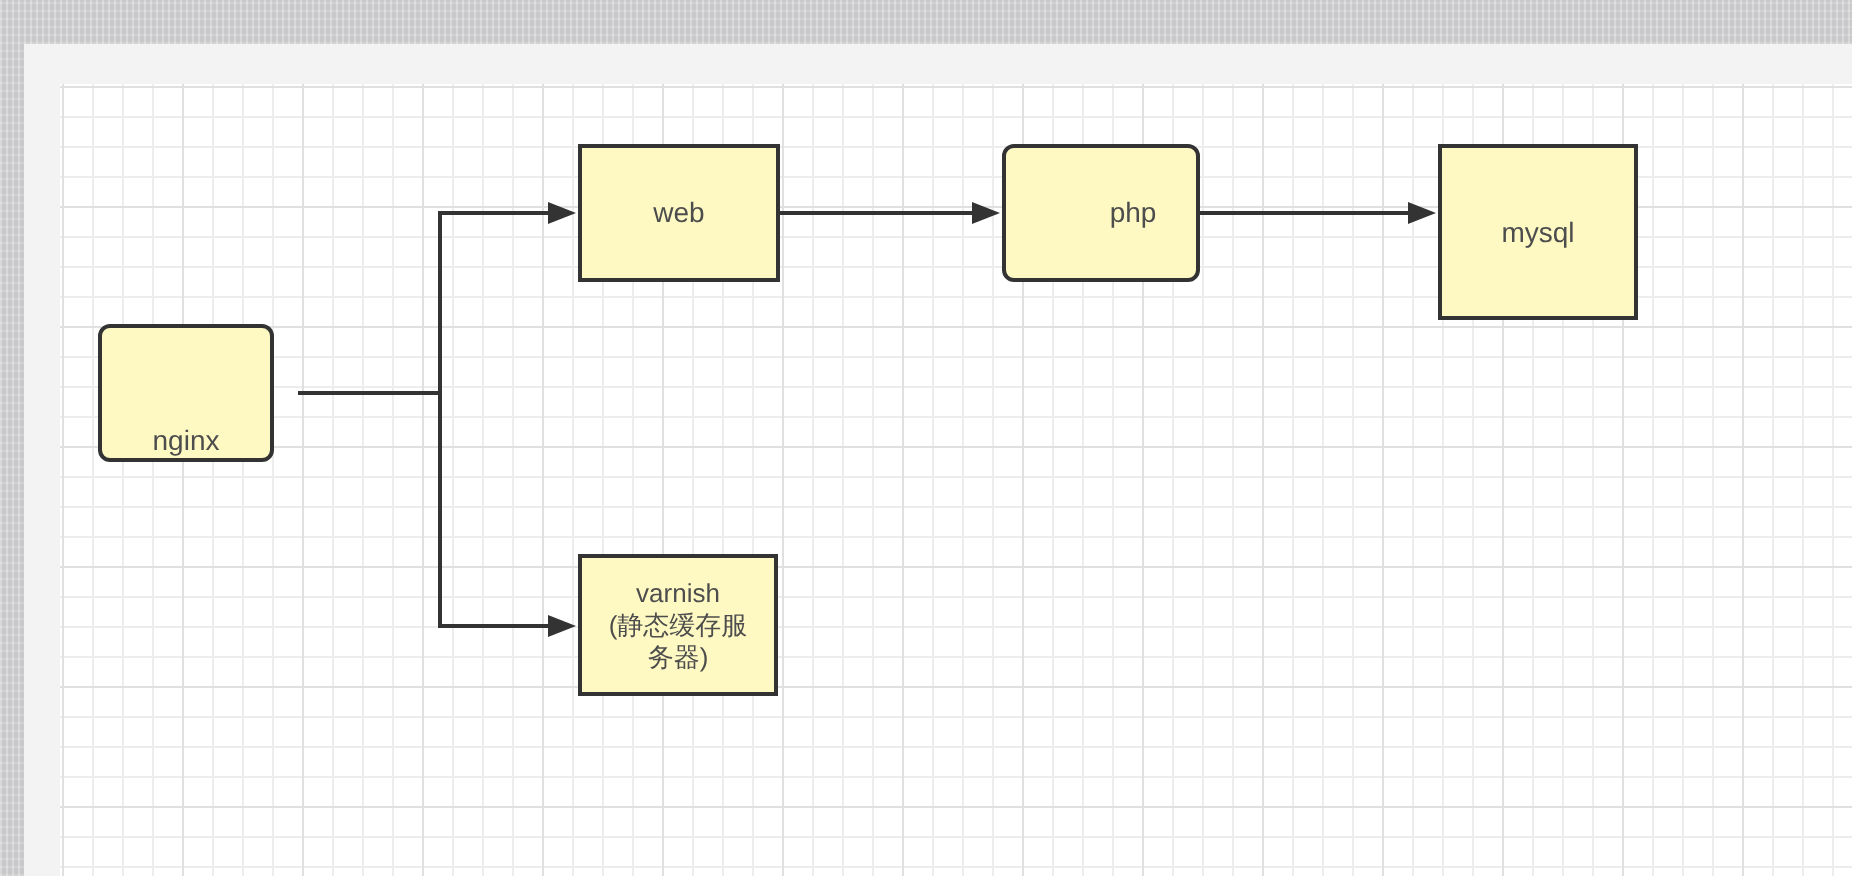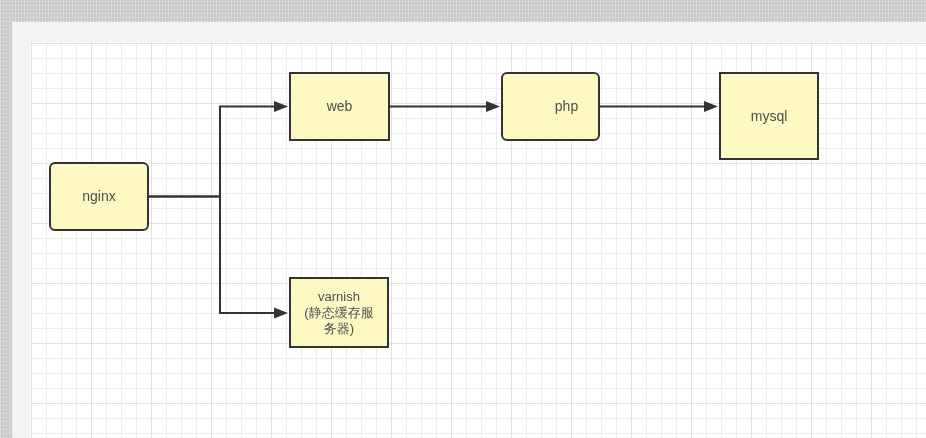--- a/index.html
+++ b/index.html
@@ -30,21 +30,21 @@
   svg.edges{position:absolute;left:0;top:0;width:926px;height:438px;}
   .edge{stroke:#333333;stroke-width:2;fill:none;}
   .arrowhead{fill:#333333;stroke:none;}
   .node{
     position:absolute;box-sizing:border-box;
     background:#fef9c3;border:2px solid #333333;
     display:flex;flex-direction:column;align-items:center;justify-content:center;
     color:#4d4d4d;font-size:14px;line-height:17px;text-align:center;
   }
   .node.rounded{border-radius:6px;}
-  .node-nginx{left:49px;top:162px;width:100px;height:69px;}
+  .node-nginx{left:49px;top:162px;width:88px;height:69px;justify-content:flex-end;}
   .node-web{left:289px;top:72px;width:101px;height:69px;}
   .node-php{left:501px;top:72px;width:99px;height:69px;padding-left:32px;}
   .node-mysql{left:719px;top:72px;width:100px;height:88px;}
   .node-varnish{left:289px;top:277px;width:100px;height:71px;font-size:13px;line-height:16px;text-align:right;}
 </style>
 </head>
 <body>
 
 <div class="frame"></div>
 <div class="canvas"></div>

